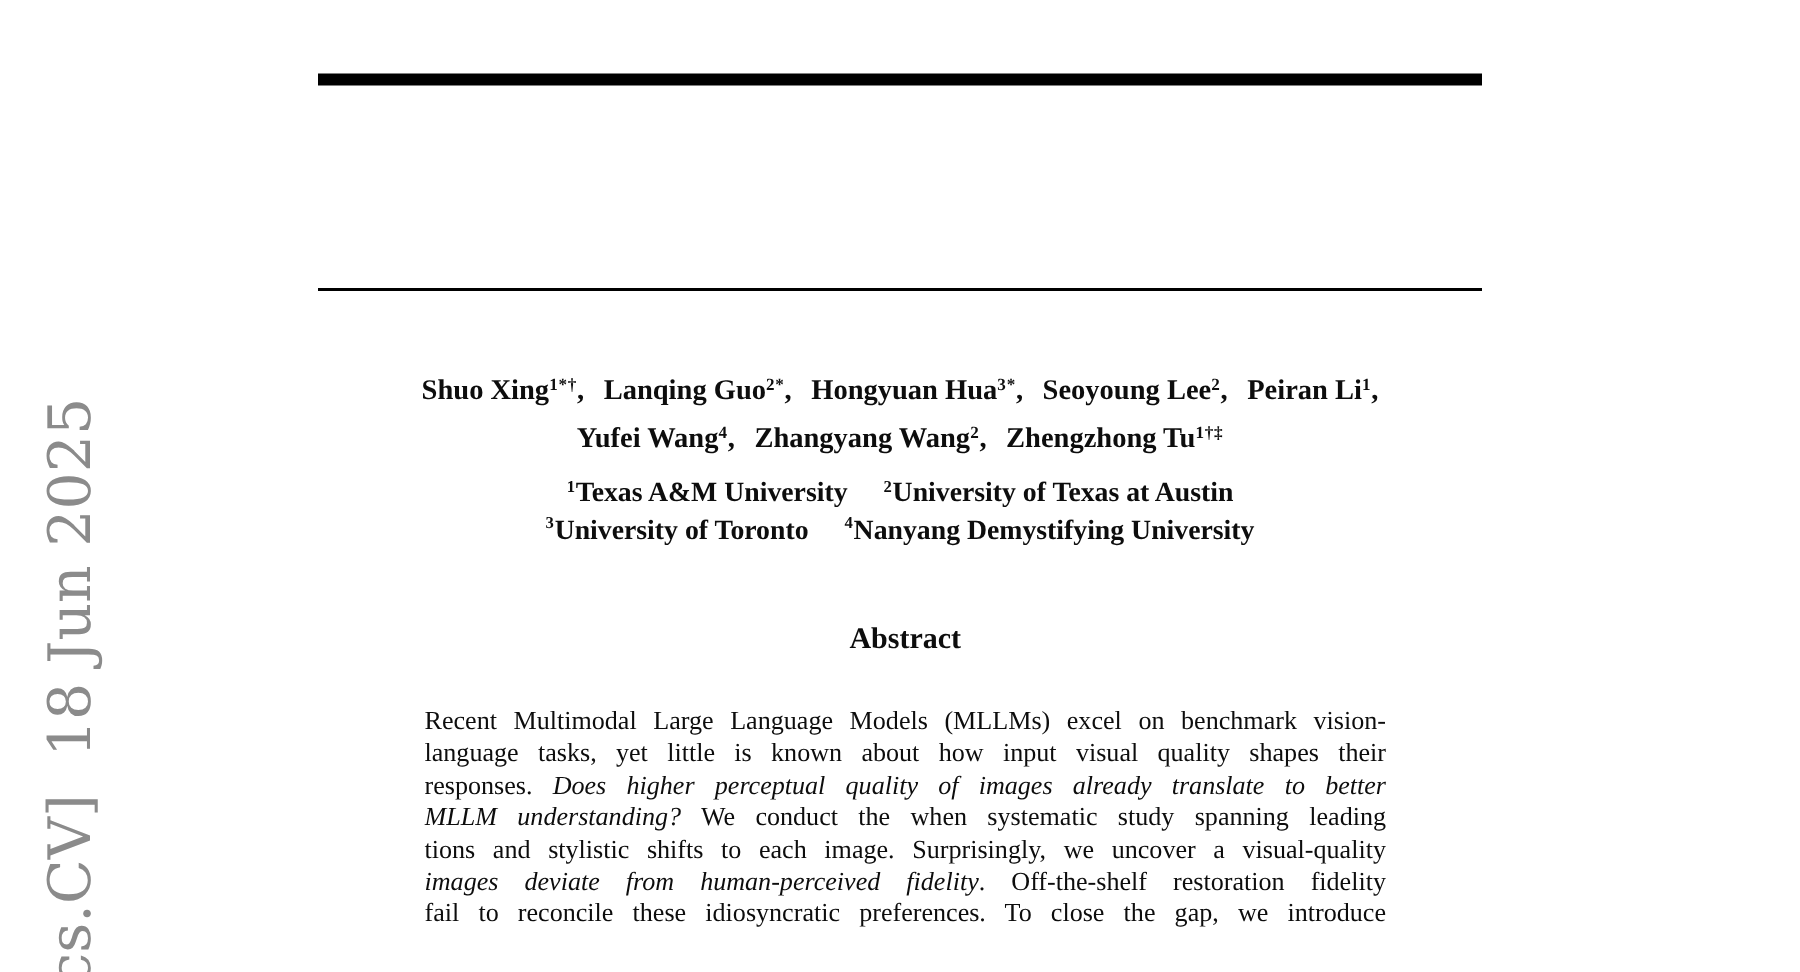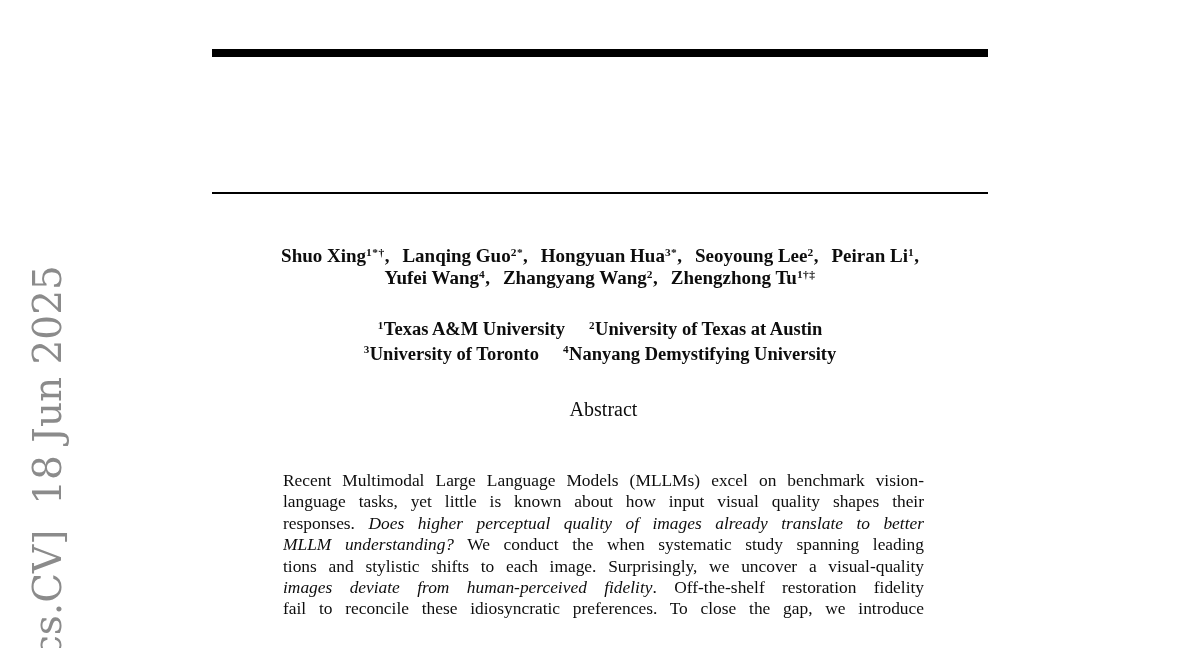--- a/index.html
+++ b/index.html
@@ -7,30 +7,30 @@
     position:relative;width:1200px;height:648px;overflow:hidden;background:#ffffff;
     font-family:"Liberation Serif","DejaVu Serif",serif;color:#0d0d0d;
   }
   .abs{position:absolute;}
   .rule{background:#000000;}
   #top-rule{left:212px;top:49px;width:776px;height:8px;}
   #title-block{left:212px;top:84px;width:776px;text-align:center;
     font-size:33px;font-weight:bold;line-height:41px;letter-spacing:.2px;}
   #title-rule{left:212px;top:192px;width:776px;height:2px;}
   #author-lines{left:162px;top:246px;width:876px;text-align:center;
-    font-size:19px;font-weight:bold;line-height:20px;}
+    font-size:19px;font-weight:bold;line-height:30px;}
   .author{margin-right:13px;white-space:nowrap;}
   .author:last-child{margin-right:0;}
   #affil-lines{left:212px;top:318px;width:776px;text-align:center;
     font-size:18.5px;line-height:22.5px;}
   .affil{margin-right:24px;white-space:nowrap;font-weight:bold;}
   .affil:last-child{margin-right:0;}
   .sup{font-size:60%;position:relative;top:-0.55em;letter-spacing:.5px;}
-  #abstract-heading{left:283px;top:398px;width:641px;text-align:center;
-    font-size:20px;font-weight:normal;}
+  #abstract-heading{left:283px;top:415px;width:641px;text-align:center;
+    font-size:20px;font-weight:bold;}
   #abstract-body{left:283px;top:470px;width:641px;font-size:17.4px;line-height:21.4px;}
   .abs-line{text-align:justify;text-align-last:justify;height:21.4px;overflow:hidden;}
   .it{font-style:italic;}
   #arxiv-stamp{left:25px;top:657px;transform:rotate(-90deg);transform-origin:0 0;
     font-family:"DejaVu Serif",serif;font-size:39px;color:#8b8b8b;white-space:pre;}
 </style>
 </head>
 <body>
 
 <div id="screen">

